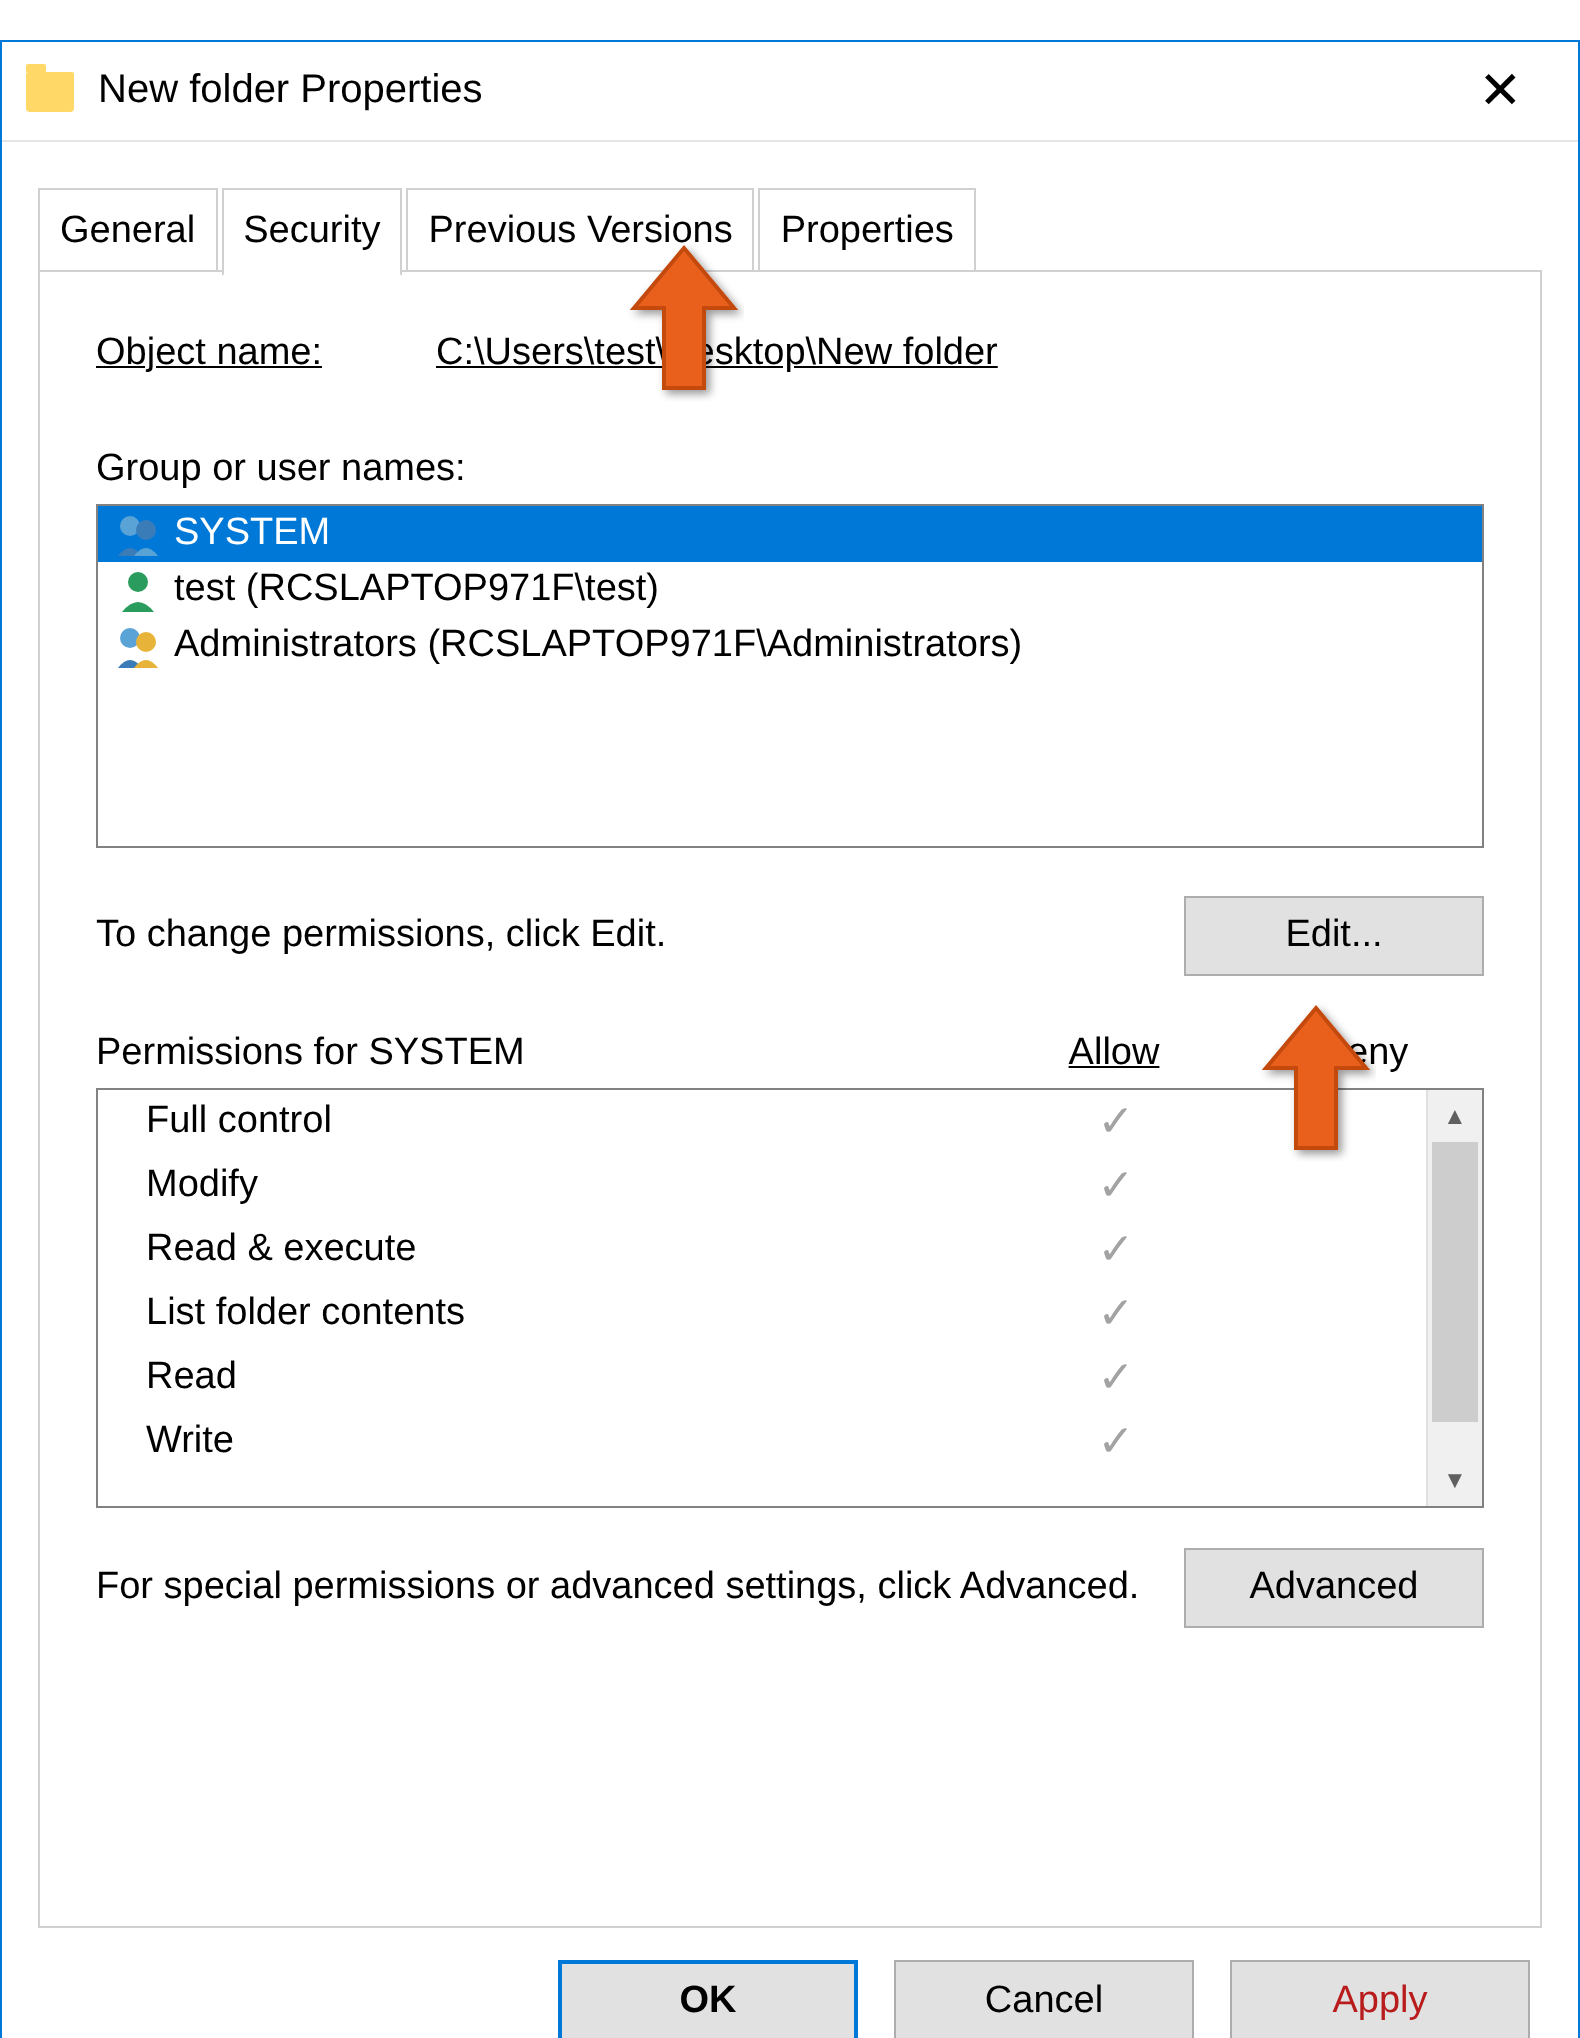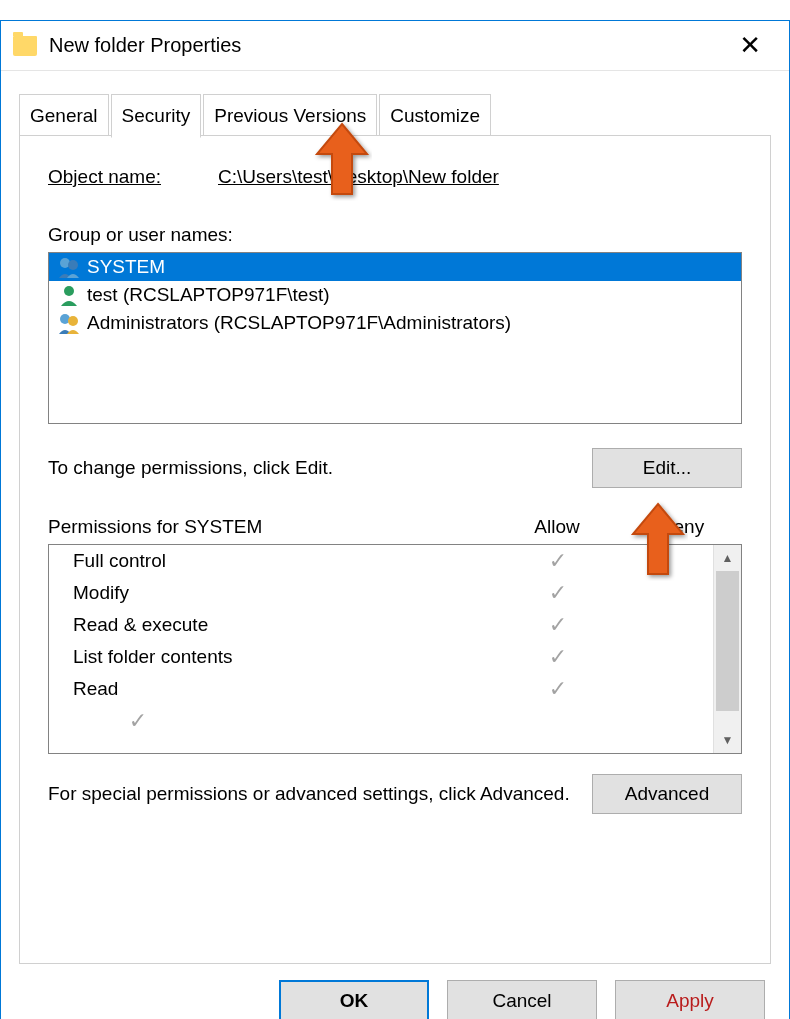--- a/index.html
+++ b/index.html
@@ -151,21 +151,21 @@
       font-size: 19px;
       cursor: pointer;
       font-family: inherit;
     }
     .perm-header {
       display: flex;
       font-size: 19px;
       margin-bottom: 6px;
     }
     .perm-header .col1 { flex: 1; }
-    .perm-header .col2 { width: 130px; text-align: center; }
+    .perm-header .col2 { width: 130px; text-align: center; text-decoration: underline; }
     .perm-header .col3 { width: 120px; text-align: center; }
     .perm-box {
       border: 1px solid #828282;
       height: 210px;
       display: flex;
     }
     .perm-list {
       flex: 1;
       overflow: hidden;
     }
@@ -267,21 +267,21 @@
   <div class="titlebar">
     <div class="folder-icon"></div>
     <div class="title-text">New folder Properties</div>
     <div class="close-btn">✕</div>
   </div>
 
   <div class="tabs">
     <div class="tab">General</div>
     <div class="tab active">Security</div>
     <div class="tab">Previous Versions</div>
-    <div class="tab">Customize</div>
+    <div class="tab">Properties</div>
   </div>
 
   <div class="content">
     <div class="obj-row">
       <div class="obj-label">Object name:</div>
       <div>C:\Users\test\Desktop\New folder</div>
     </div>
 
     <div class="group-label">Group or user names:</div>
 
@@ -351,20 +351,21 @@
           <div class="pname">List folder contents</div>
           <div class="pcheck">✓</div>
           <div class="pdeny"></div>
         </div>
         <div class="perm-row">
           <div class="pname">Read</div>
           <div class="pcheck">✓</div>
           <div class="pdeny"></div>
         </div>
         <div class="perm-row">
+          <div class="pname">Write</div>
           <div class="pcheck">✓</div>
           <div class="pdeny"></div>
         </div>
       </div>
       <div class="scrollbar">
         <div class="scroll-arrow">▲</div>
         <div class="scroll-track">
           <div class="scroll-thumb"></div>
         </div>
         <div class="scroll-arrow">▼</div>

